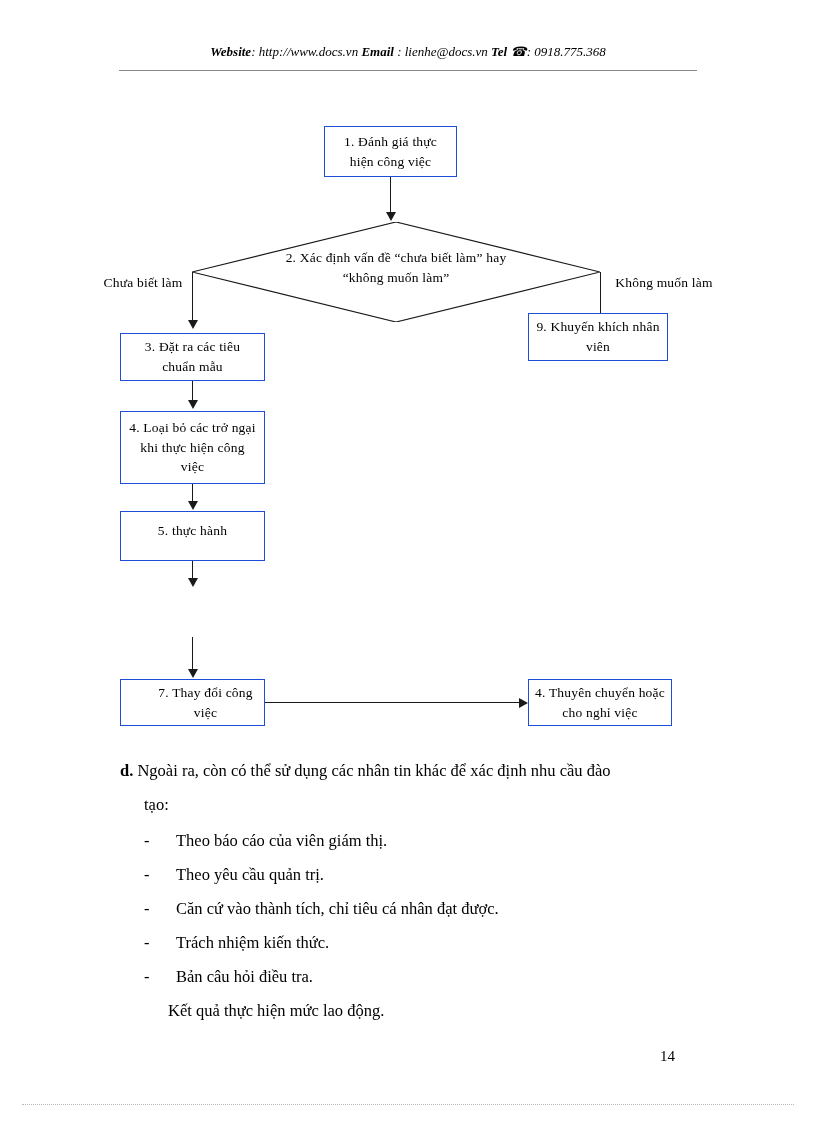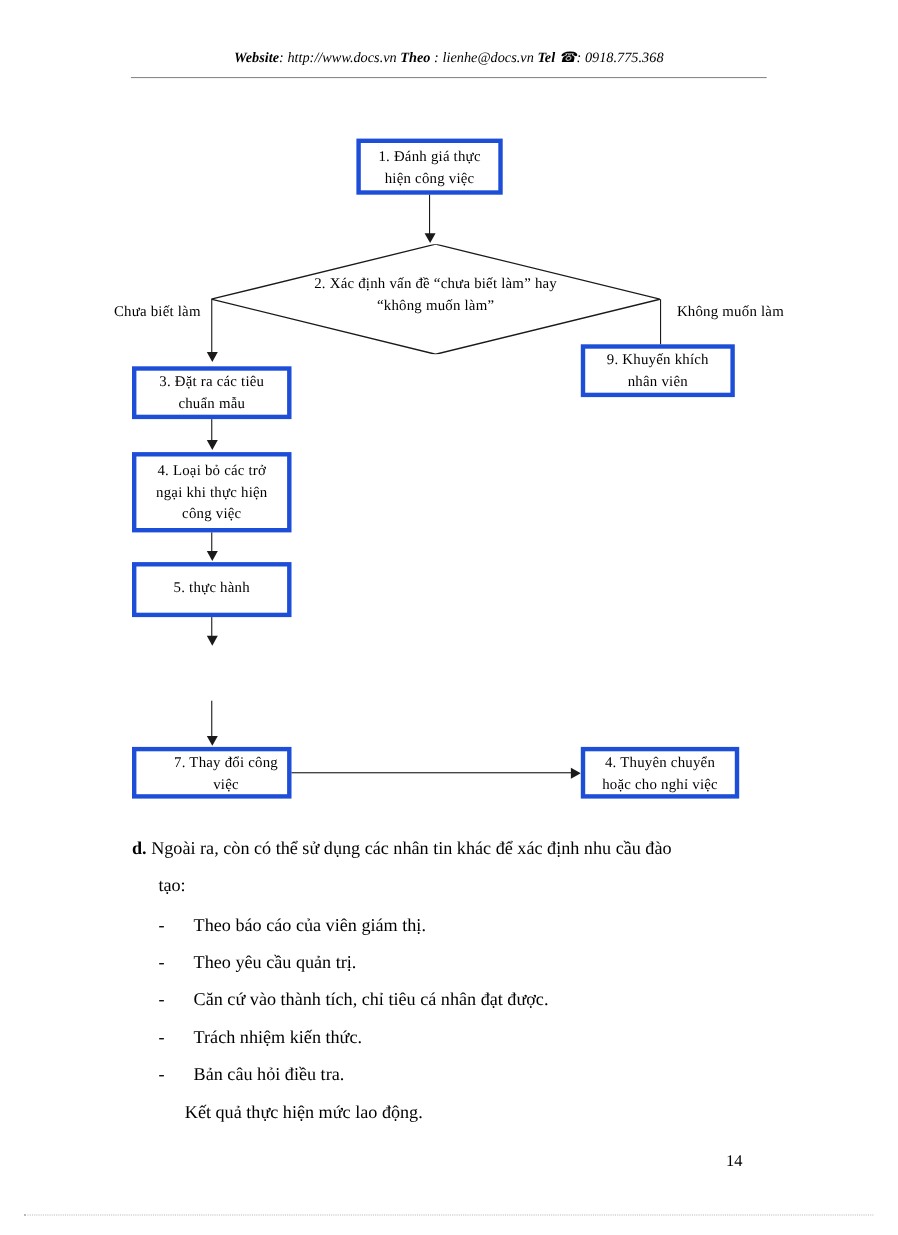--- a/index.html
+++ b/index.html
@@ -45,21 +45,21 @@
   #flowchart {
     position: absolute;
     left: 0;
     top: 0;
     width: 816px;
     height: 760px;
   }
   .fc-box {
     position: absolute;
     box-sizing: border-box;
-    border: 4px solid #1d4ed8;
+    border: 1px solid #1d4ed8;
     background: #ffffff;
     text-align: center;
     font-size: 13.5px;
     line-height: 1.45;
     letter-spacing: 0.2px;
     display: flex;
     justify-content: center;
     padding: 4px 6px;
   }
   .fc-box.center-v { align-items: center; }
@@ -194,21 +194,21 @@
     width: 772px;
     height: 0;
     border-top: 1px dotted #b9b9b9;
   }
 </style>
 </head>
 <body>
 
 <div id="page-header">
   <span class="hdr-strong">Website</span><span>: http://www.docs.vn</span>
-  <span class="hdr-strong">Theo</span>
+  <span class="hdr-strong">Email</span>
   <span>: lienhe@docs.vn</span>
   <span class="hdr-strong">Tel</span>
   <span>☎</span><span>: 0918.775.368</span>
 </div>
 <div id="header-rule"></div>
 
 <div id="flowchart">
 
   <div class="fc-box center-v" id="box1">
     <span class="txt">1. Đánh giá thực hiện công việc</span>

